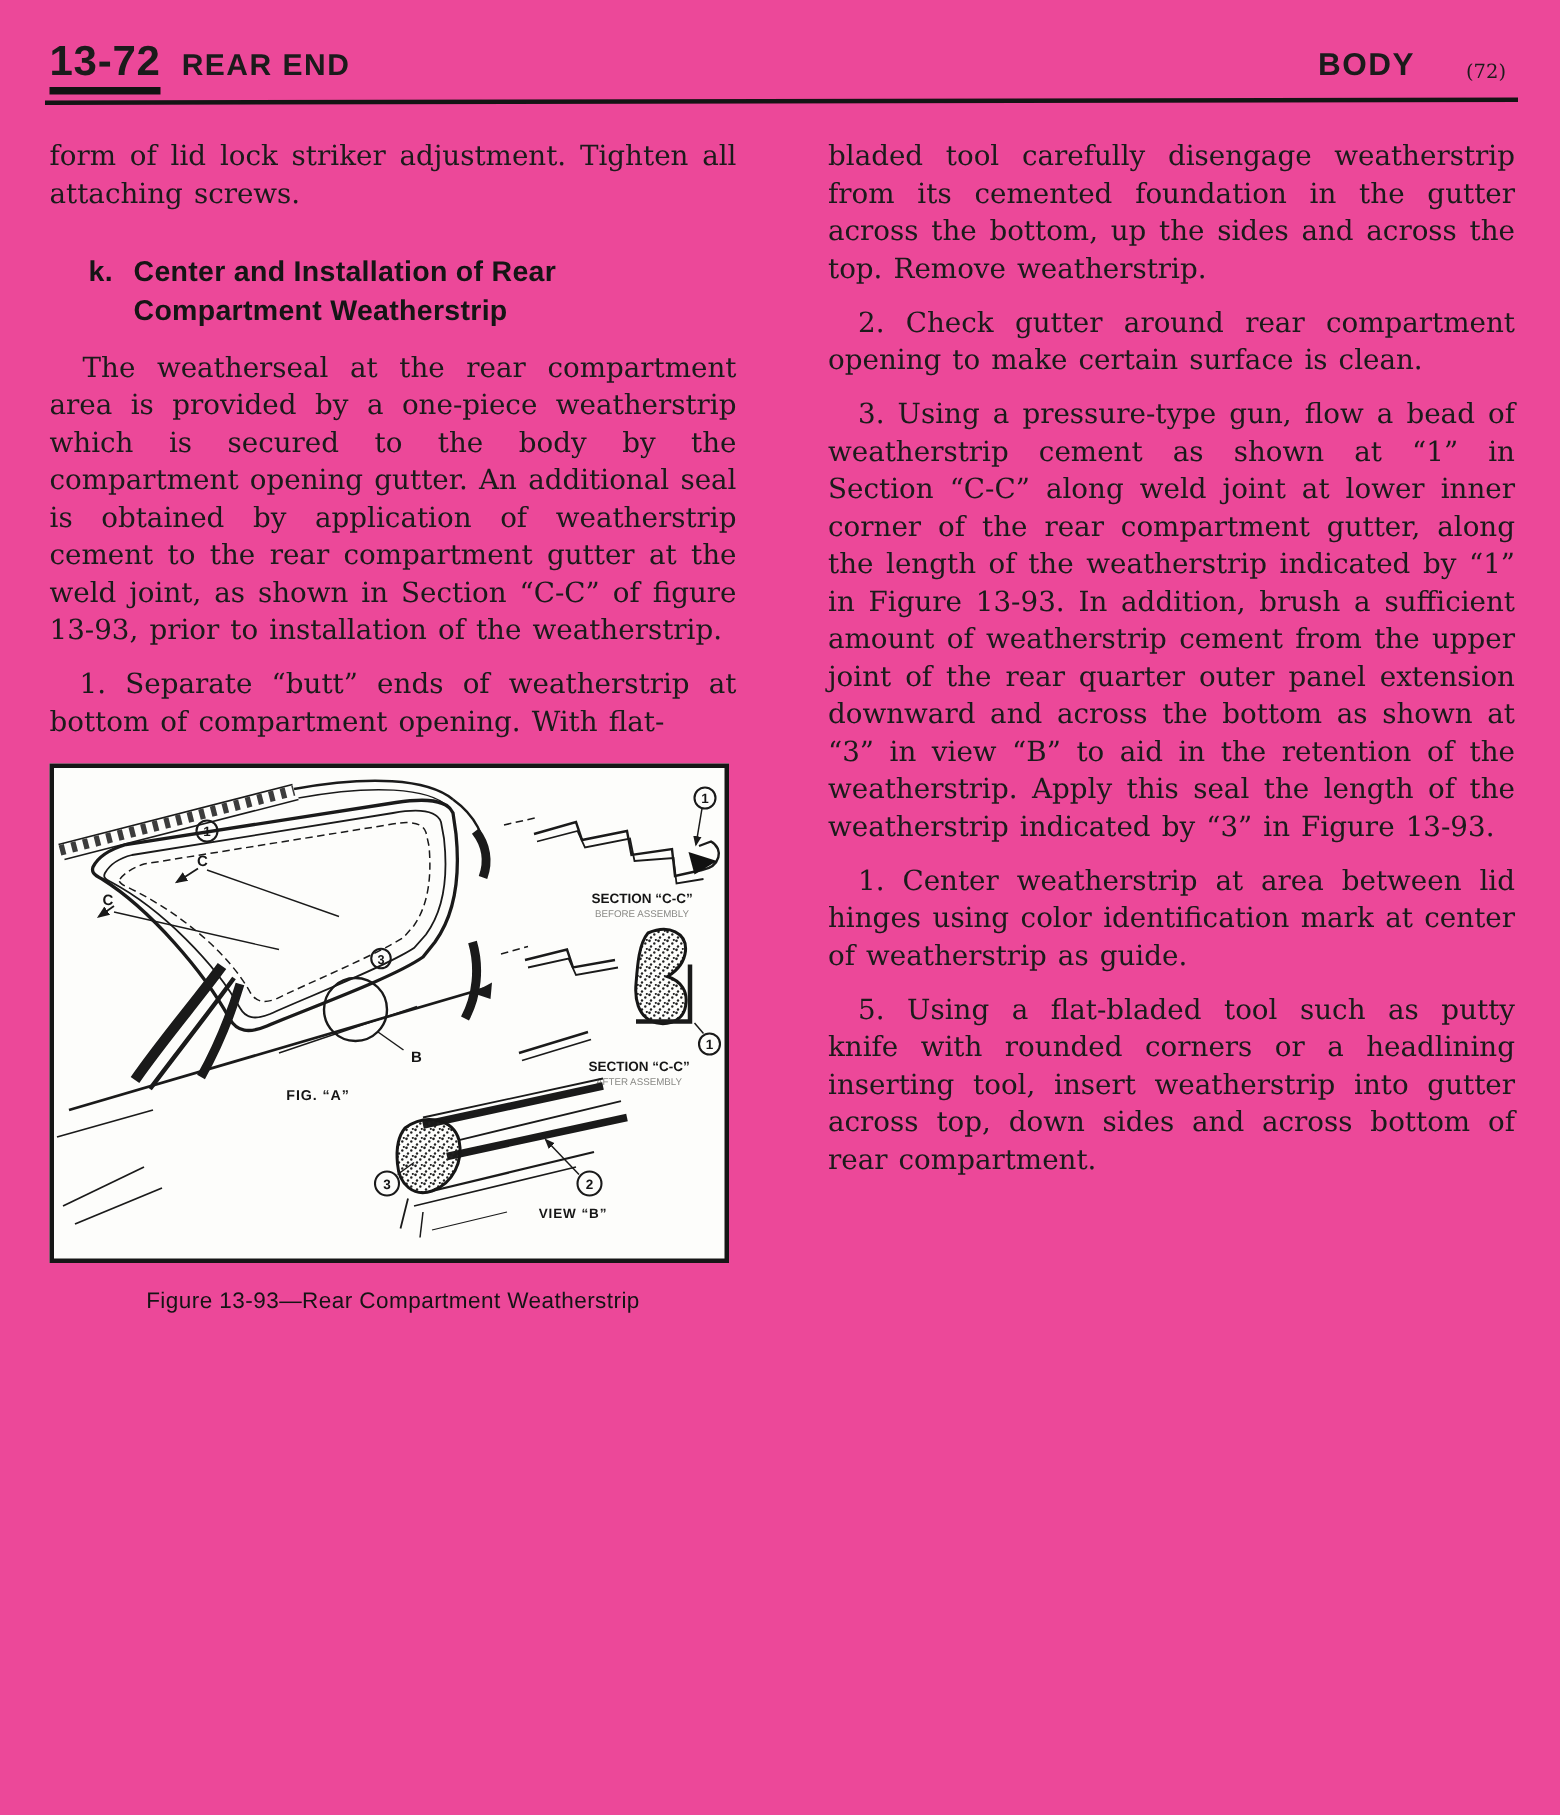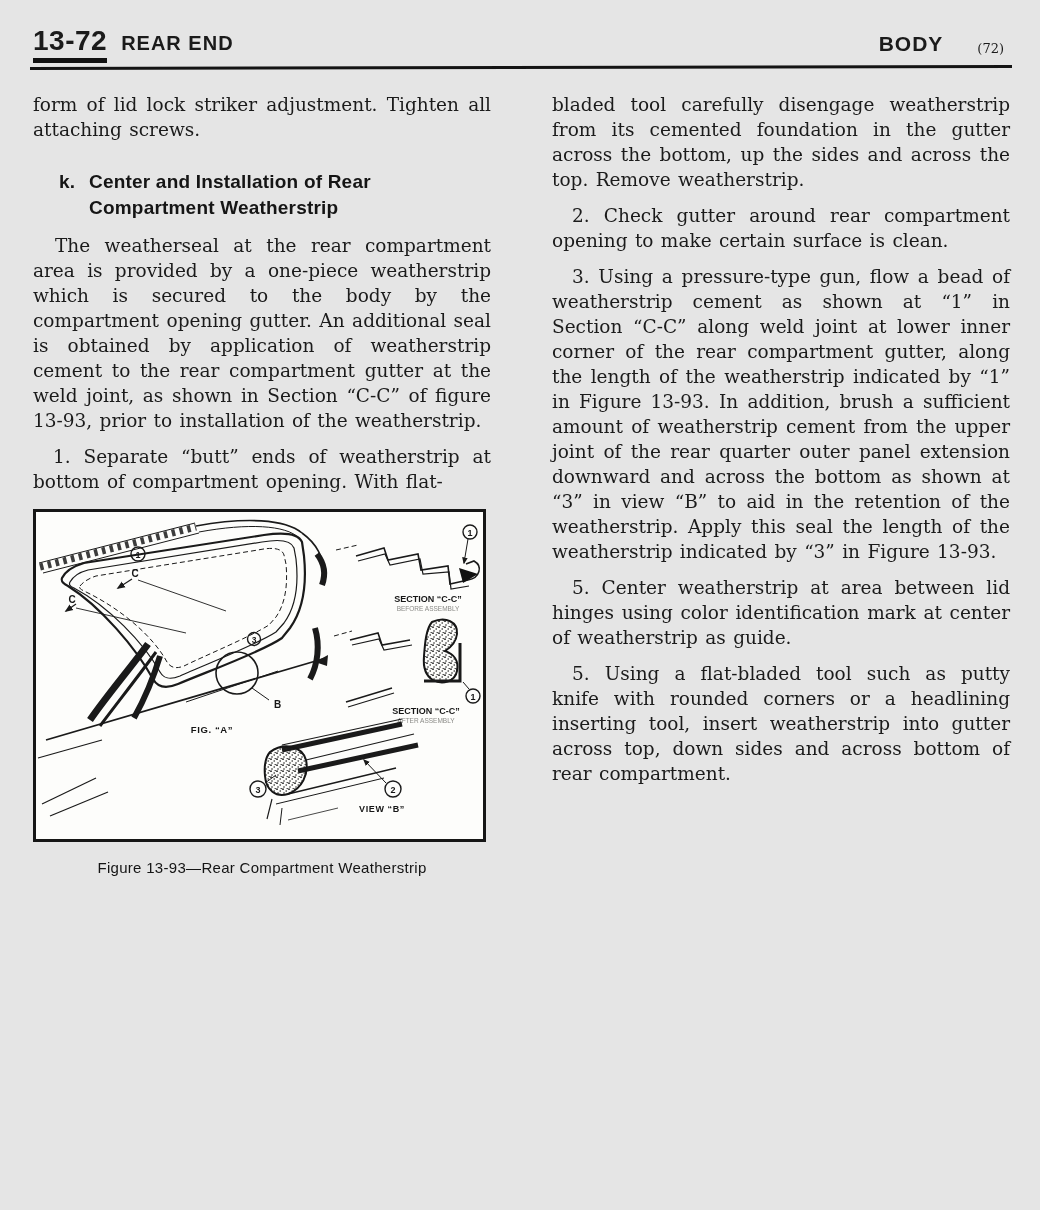--- a/index.html
+++ b/index.html
@@ -1,20 +1,20 @@
 <!DOCTYPE html>
 <html><head>
 <meta charset="utf-8">
 <style>
   * { margin:0; padding:0; box-sizing:border-box; }
   html,body { background:#ffffff; }
   .page {
     position:relative;
     width:1040px; height:1210px;
-    background:#e5e5e5;
+    background:#ec4899;
     font-family:"DejaVu Serif", serif;
     color:#1b1b1b;
     overflow:hidden;
   }
   
   .header { position:absolute; top:26px; left:33px; right:36px; height:44px; }
   .hdr-left { position:absolute; left:0; top:0; display:flex; align-items:baseline; }
   .hdr-num {
     font-family:"Liberation Sans", sans-serif; font-weight:bold;
     font-size:28px; letter-spacing:0.5px;
@@ -223,17 +223,17 @@
       </svg>
     </div>
 
     <p class="fig-caption">Figure 13-93—Rear Compartment Weatherstrip</p>
   </div>
 
   <div class="col col-right">
     <p class="para">bladed tool carefully disengage weatherstrip from its cemented foundation in the gutter across the bottom, up the sides and across the top. Remove weatherstrip.</p>
     <p class="para step">2. Check gutter around rear compartment opening to make certain surface is clean.</p>
     <p class="para step">3. Using a pressure-type gun, flow a bead of weatherstrip cement as shown at “1” in Section “C-C” along weld joint at lower inner corner of the rear compartment gutter, along the length of the weatherstrip indicated by “1” in Figure 13-93. In addition, brush a sufficient amount of weatherstrip cement from the upper joint of the rear quarter outer panel extension downward and across the bottom as shown at “3” in view “B” to aid in the retention of the weatherstrip. Apply this seal the length of the weatherstrip indicated by “3” in Figure 13-93.</p>
-    <p class="para step">5. Center weatherstrip at area between lid hinges using color identification mark at center of weatherstrip as guide.</p>
+    <p class="para step">1. Center weatherstrip at area between lid hinges using color identification mark at center of weatherstrip as guide.</p>
     <p class="para step">5. Using a flat-bladed tool such as putty knife with rounded corners or a headlining inserting tool, insert weatherstrip into gutter across top, down sides and across bottom of rear compartment.</p>
   </div>
 
 </div>
 
 </body></html>

